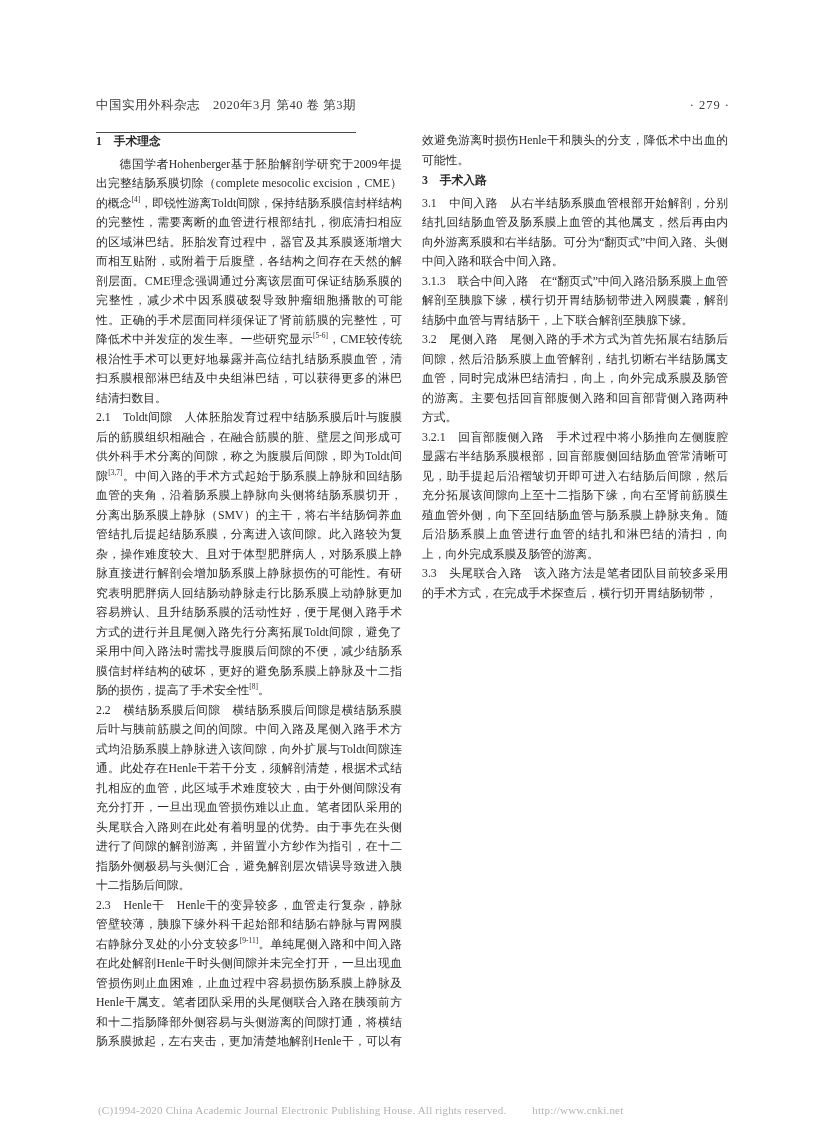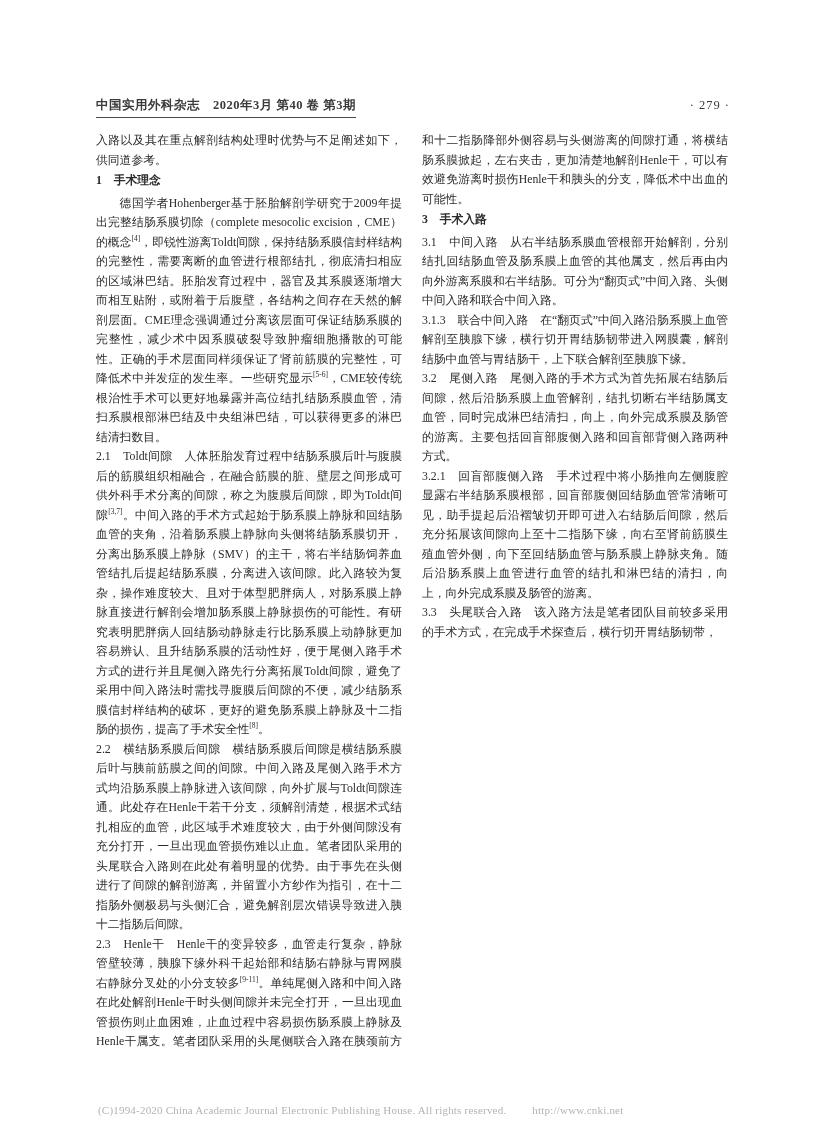--- a/index.html
+++ b/index.html
@@ -21,24 +21,23 @@
     left: 96px;
     width: 634px;
     display: flex;
     justify-content: space-between;
     align-items: baseline;
     font-size: 12.5px;
     color: #3a3a3a;
   }
   .journal-line {
     border-bottom: 1.2px solid #4a4a4a;
-    padding-bottom: 3px;
+    padding-bottom: 18px;
     letter-spacing: 0.5px;
     white-space: nowrap;
-    font-weight: bold;
   }
   .page-number {
     letter-spacing: 1px;
     white-space: nowrap;
     font-family: Liberation Serif, serif;
   }
   .article-body {
     position: absolute;
     top: 131px;
     left: 96px;
@@ -91,21 +90,20 @@
 </style>
 </head>
 <body>
 
 <div class="page-header">
   <span class="journal-line">中国实用外科杂志　2020年3月 第40 卷 第3期</span>
   <span class="page-number">· 279 ·</span>
 </div>
 
 <div class="article-body">
-    <p>入路以及其在重点解剖结构处理时优势与不足阐述如下，供同道参考。</p>
     <h2>1　手术理念</h2>
     <p class="indent">德国学者Hohenberger基于胚胎解剖学研究于2009年提出完整结肠系膜切除（complete mesocolic excision，CME）的概念<sup>[4]</sup>，即锐性游离Toldt间隙，保持结肠系膜信封样结构的完整性，需要离断的血管进行根部结扎，彻底清扫相应的区域淋巴结。胚胎发育过程中，器官及其系膜逐渐增大而相互贴附，或附着于后腹壁，各结构之间存在天然的解剖层面。CME理念强调通过分离该层面可保证结肠系膜的完整性，减少术中因系膜破裂导致肿瘤细胞播散的可能性。正确的手术层面同样须保证了肾前筋膜的完整性，可降低术中并发症的发生率。一些研究显示<sup>[5-6]</sup>，CME较传统根治性手术可以更好地暴露并高位结扎结肠系膜血管，清扫系膜根部淋巴结及中央组淋巴结，可以获得更多的淋巴结清扫数目。</p>
     <p>2.1　Toldt间隙　人体胚胎发育过程中结肠系膜后叶与腹膜后的筋膜组织相融合，在融合筋膜的脏、壁层之间形成可供外科手术分离的间隙，称之为腹膜后间隙，即为Toldt间隙<sup>[3,7]</sup>。中间入路的手术方式起始于肠系膜上静脉和回结肠血管的夹角，沿着肠系膜上静脉向头侧将结肠系膜切开，分离出肠系膜上静脉（SMV）的主干，将右半结肠饲养血管结扎后提起结肠系膜，分离进入该间隙。此入路较为复杂，操作难度较大、且对于体型肥胖病人，对肠系膜上静脉直接进行解剖会增加肠系膜上静脉损伤的可能性。有研究表明肥胖病人回结肠动静脉走行比肠系膜上动静脉更加容易辨认、且升结肠系膜的活动性好，便于尾侧入路手术方式的进行并且尾侧入路先行分离拓展Toldt间隙，避免了采用中间入路法时需找寻腹膜后间隙的不便，减少结肠系膜信封样结构的破坏，更好的避免肠系膜上静脉及十二指肠的损伤，提高了手术安全性<sup>[8]</sup>。</p>
     <p>2.2　横结肠系膜后间隙　横结肠系膜后间隙是横结肠系膜后叶与胰前筋膜之间的间隙。中间入路及尾侧入路手术方式均沿肠系膜上静脉进入该间隙，向外扩展与Toldt间隙连通。此处存在Henle干若干分支，须解剖清楚，根据术式结扎相应的血管，此区域手术难度较大，由于外侧间隙没有充分打开，一旦出现血管损伤难以止血。笔者团队采用的头尾联合入路则在此处有着明显的优势。由于事先在头侧进行了间隙的解剖游离，并留置小方纱作为指引，在十二指肠外侧极易与头侧汇合，避免解剖层次错误导致进入胰十二指肠后间隙。</p>
     <p>2.3　Henle干　Henle干的变异较多，血管走行复杂，静脉管壁较薄，胰腺下缘外科干起始部和结肠右静脉与胃网膜右静脉分叉处的小分支较多<sup>[9-11]</sup>。单纯尾侧入路和中间入路在此处解剖Henle干时头侧间隙并未完全打开，一旦出现血管损伤则止血困难，止血过程中容易损伤肠系膜上静脉及Henle干属支。笔者团队采用的头尾侧联合入路在胰颈前方和十二指肠降部外侧容易与头侧游离的间隙打通，将横结肠系膜掀起，左右夹击，更加清楚地解剖Henle干，可以有效避免游离时损伤Henle干和胰头的分支，降低术中出血的可能性。</p>
     <h2>3　手术入路</h2>
     <p>3.1　中间入路　从右半结肠系膜血管根部开始解剖，分别结扎回结肠血管及肠系膜上血管的其他属支，然后再由内向外游离系膜和右半结肠。可分为“翻页式”中间入路、头侧中间入路和联合中间入路。</p>
     <p>3.1.3　联合中间入路　在“翻页式”中间入路沿肠系膜上血管解剖至胰腺下缘，横行切开胃结肠韧带进入网膜囊，解剖结肠中血管与胃结肠干，上下联合解剖至胰腺下缘。</p>
     <p>3.2　尾侧入路　尾侧入路的手术方式为首先拓展右结肠后间隙，然后沿肠系膜上血管解剖，结扎切断右半结肠属支血管，同时完成淋巴结清扫，向上，向外完成系膜及肠管的游离。主要包括回盲部腹侧入路和回盲部背侧入路两种方式。</p>
     <p>3.2.1　回盲部腹侧入路　手术过程中将小肠推向左侧腹腔显露右半结肠系膜根部，回盲部腹侧回结肠血管常清晰可见，助手提起后沿褶皱切开即可进入右结肠后间隙，然后充分拓展该间隙向上至十二指肠下缘，向右至肾前筋膜生殖血管外侧，向下至回结肠血管与肠系膜上静脉夹角。随后沿肠系膜上血管进行血管的结扎和淋巴结的清扫，向上，向外完成系膜及肠管的游离。</p>

